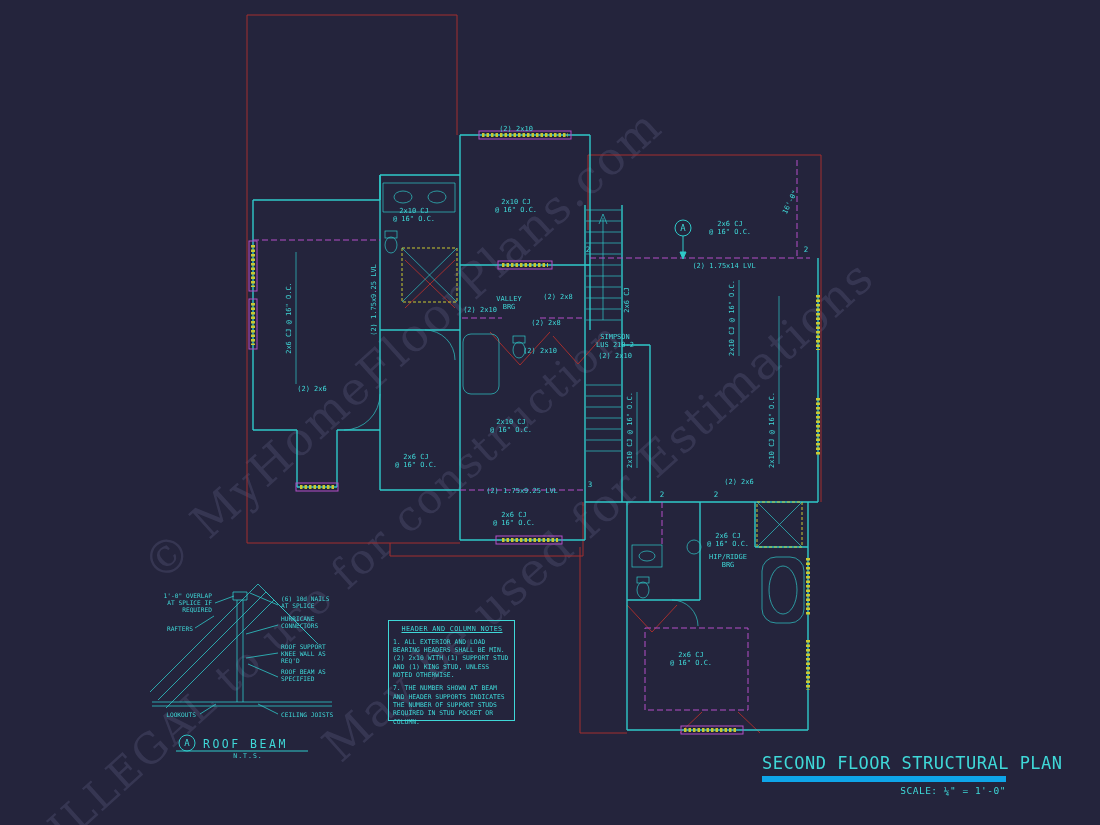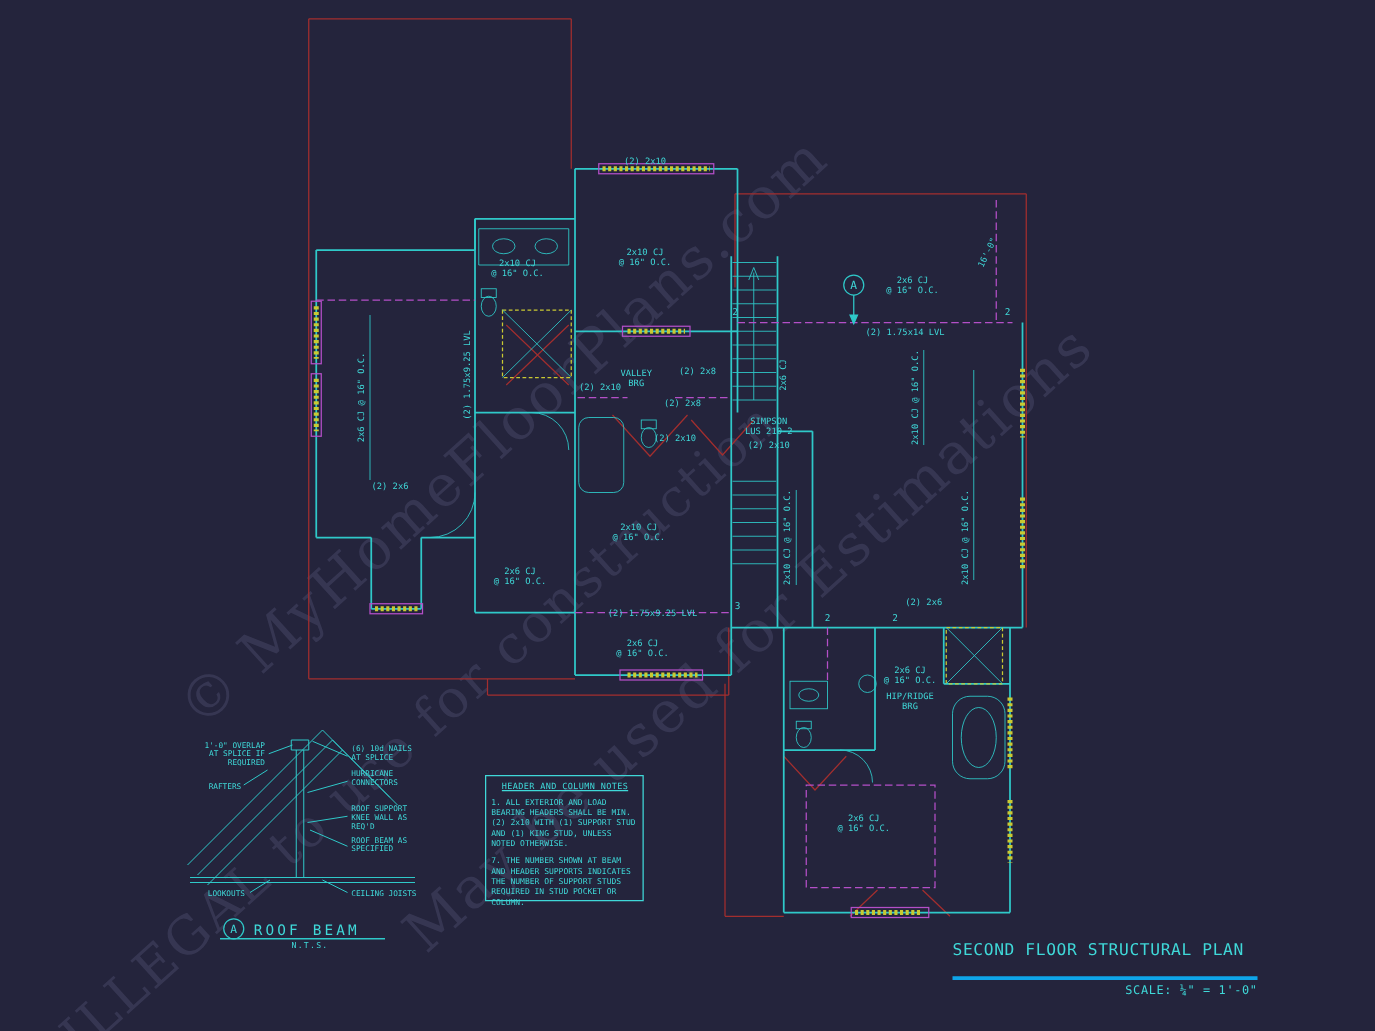--- a/index.html
+++ b/index.html
@@ -17,21 +17,21 @@
   text.plan-label.tiny{font-size:6.5px;letter-spacing:1px;}
   text.plan-label.marker{font-size:9px;}
   text.plan-label.marker-sm{font-size:7.5px;}
   text.plan-label.detail-title{font-size:11.5px;letter-spacing:2.5px;}
   .notes-box{position:absolute;left:388px;top:620px;width:118px;height:92px;z-index:3;
              border:1px solid #3fd8d8;padding:4px 3px 3px 4px;color:#3fd8d8;
              font-size:6.4px;line-height:1.3;}
   .notes-title{text-align:center;text-decoration:underline;font-size:6.8px;margin-bottom:4px;letter-spacing:0.3px;}
   .note{margin:0 0 5px 0;}
   .title-block{position:absolute;left:762px;top:753px;width:244px;z-index:3;color:#3fd8d8;}
-  .sheet-title{font-size:13px;letter-spacing:0.5px;border-bottom:3px solid #0ea5e9;padding-bottom:13px;white-space:nowrap;}
+  .sheet-title{font-size:17px;letter-spacing:0.5px;border-bottom:6px solid #0ea5e9;padding-bottom:3px;white-space:nowrap;}
   .sheet-scale{font-size:9.5px;text-align:right;margin-top:3px;letter-spacing:0.5px;}
 </style>
 </head>
 <body>
 
 <div class="canvas">
 
   <div class="wm wm1">© MyHomeFloorPlans.com</div>
   <div class="wm wm2">May be used for Estimations</div>
   <div class="wm wm3">ILLEGAL to use for construction</div>

